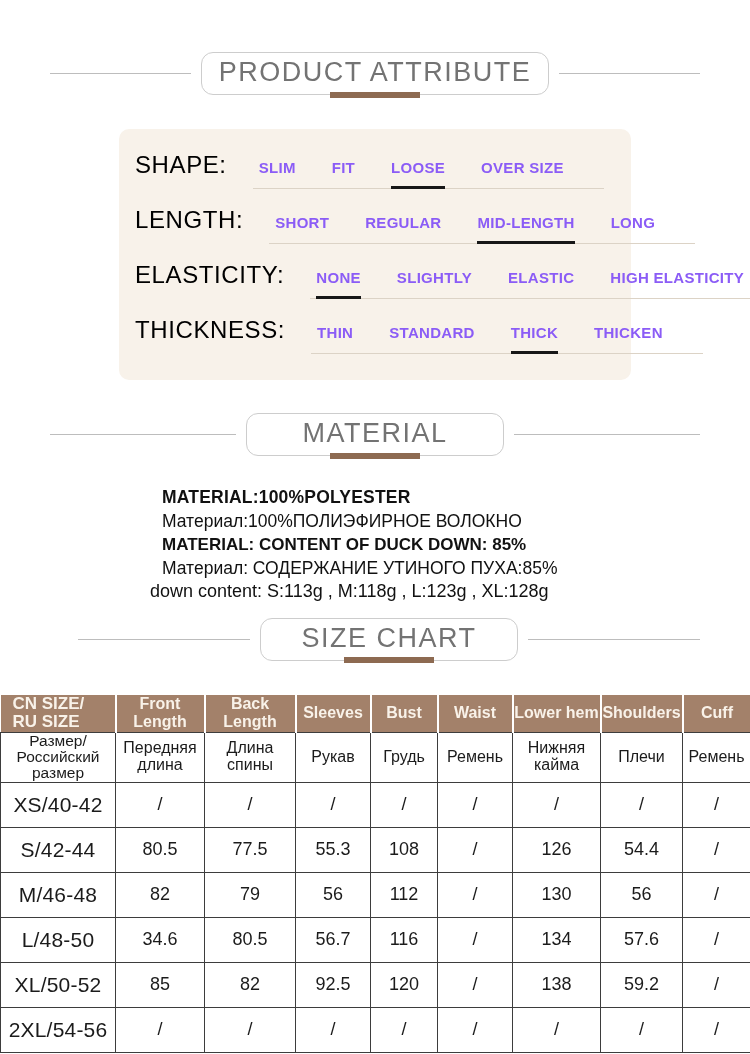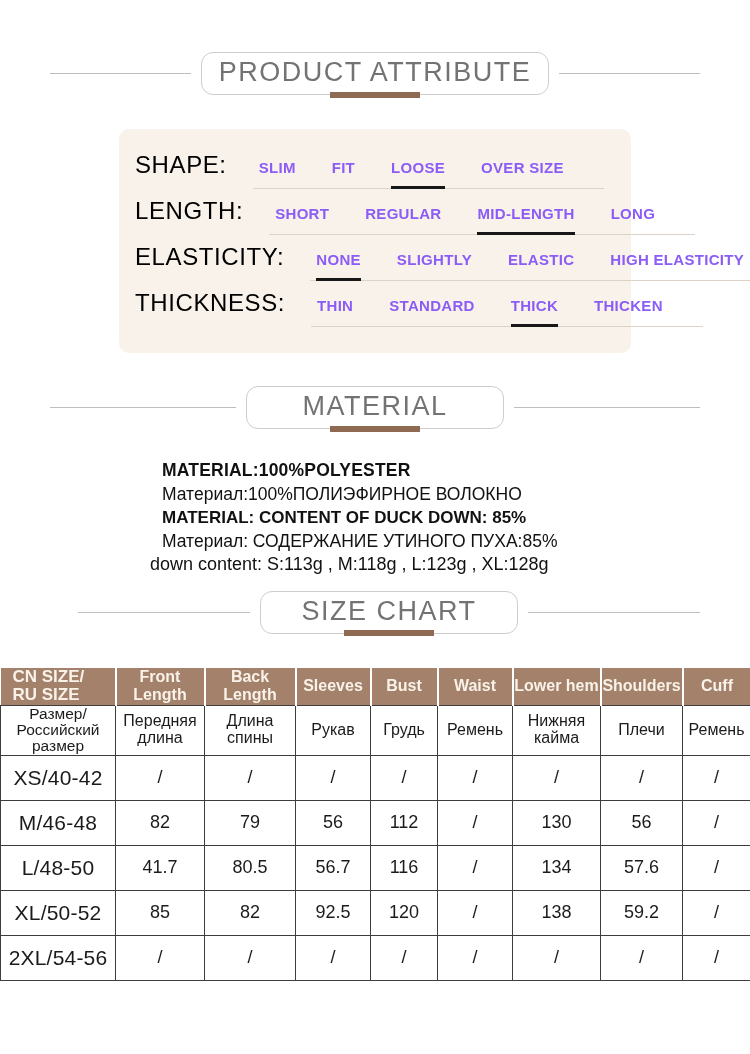--- a/index.html
+++ b/index.html
@@ -24,21 +24,21 @@
   }
   #head-product{margin-top:52px;}
   #head-material{margin-top:33px;}
   #head-size{margin-top:14px;margin-left:28px;}
   
   .attr-box{
     width:482px;margin:34px auto 0;background:#f8f2ea;border-radius:10px;
     padding:22px 14px 26px 16px;
   }
   .attr-row{display:flex;align-items:baseline;}
-  .attr-row + .attr-row{margin-top:8px;}
+  .attr-row + .attr-row{margin-top:17px;}
   .attr-label{
     font-size:24px;letter-spacing:0.6px;color:#000000;margin-right:26px;white-space:nowrap;
   }
   .opts{
     display:flex;align-items:baseline;gap:36px;
     padding:0 40px 12px 6px;border-bottom:1px solid #dcd3c6;white-space:nowrap;
   }
   .opt{position:relative;font-size:15px;font-weight:bold;letter-spacing:0.3px;color:#8b5cf6;}
   .opt.selected::after{
     content:"";position:absolute;left:0;right:0;bottom:-13px;height:3px;background:#171717;
@@ -196,33 +196,44 @@
       <td class="val">/</td>
       <td class="val">/</td>
       <td class="val">/</td>
       <td class="val">/</td>
       <td class="val">/</td>
       <td class="val">/</td>
       <td class="val">/</td>
       <td class="val">/</td>
     </tr>
     <tr>
+      <td class="size-cell">S/42-44</td>
+      <td class="val">80.5</td>
+      <td class="val">77.5</td>
+      <td class="val">55.3</td>
+      <td class="val">108</td>
+      <td class="val">/</td>
+      <td class="val">126</td>
+      <td class="val">54.4</td>
+      <td class="val">/</td>
+    </tr>
+    <tr>
       <td class="size-cell">M/46-48</td>
       <td class="val">82</td>
       <td class="val">79</td>
       <td class="val">56</td>
       <td class="val">112</td>
       <td class="val">/</td>
       <td class="val">130</td>
       <td class="val">56</td>
       <td class="val">/</td>
     </tr>
     <tr>
       <td class="size-cell">L/48-50</td>
-      <td class="val">41.7</td>
+      <td class="val">34.6</td>
       <td class="val">80.5</td>
       <td class="val">56.7</td>
       <td class="val">116</td>
       <td class="val">/</td>
       <td class="val">134</td>
       <td class="val">57.6</td>
       <td class="val">/</td>
     </tr>
     <tr>
       <td class="size-cell">XL/50-52</td>

